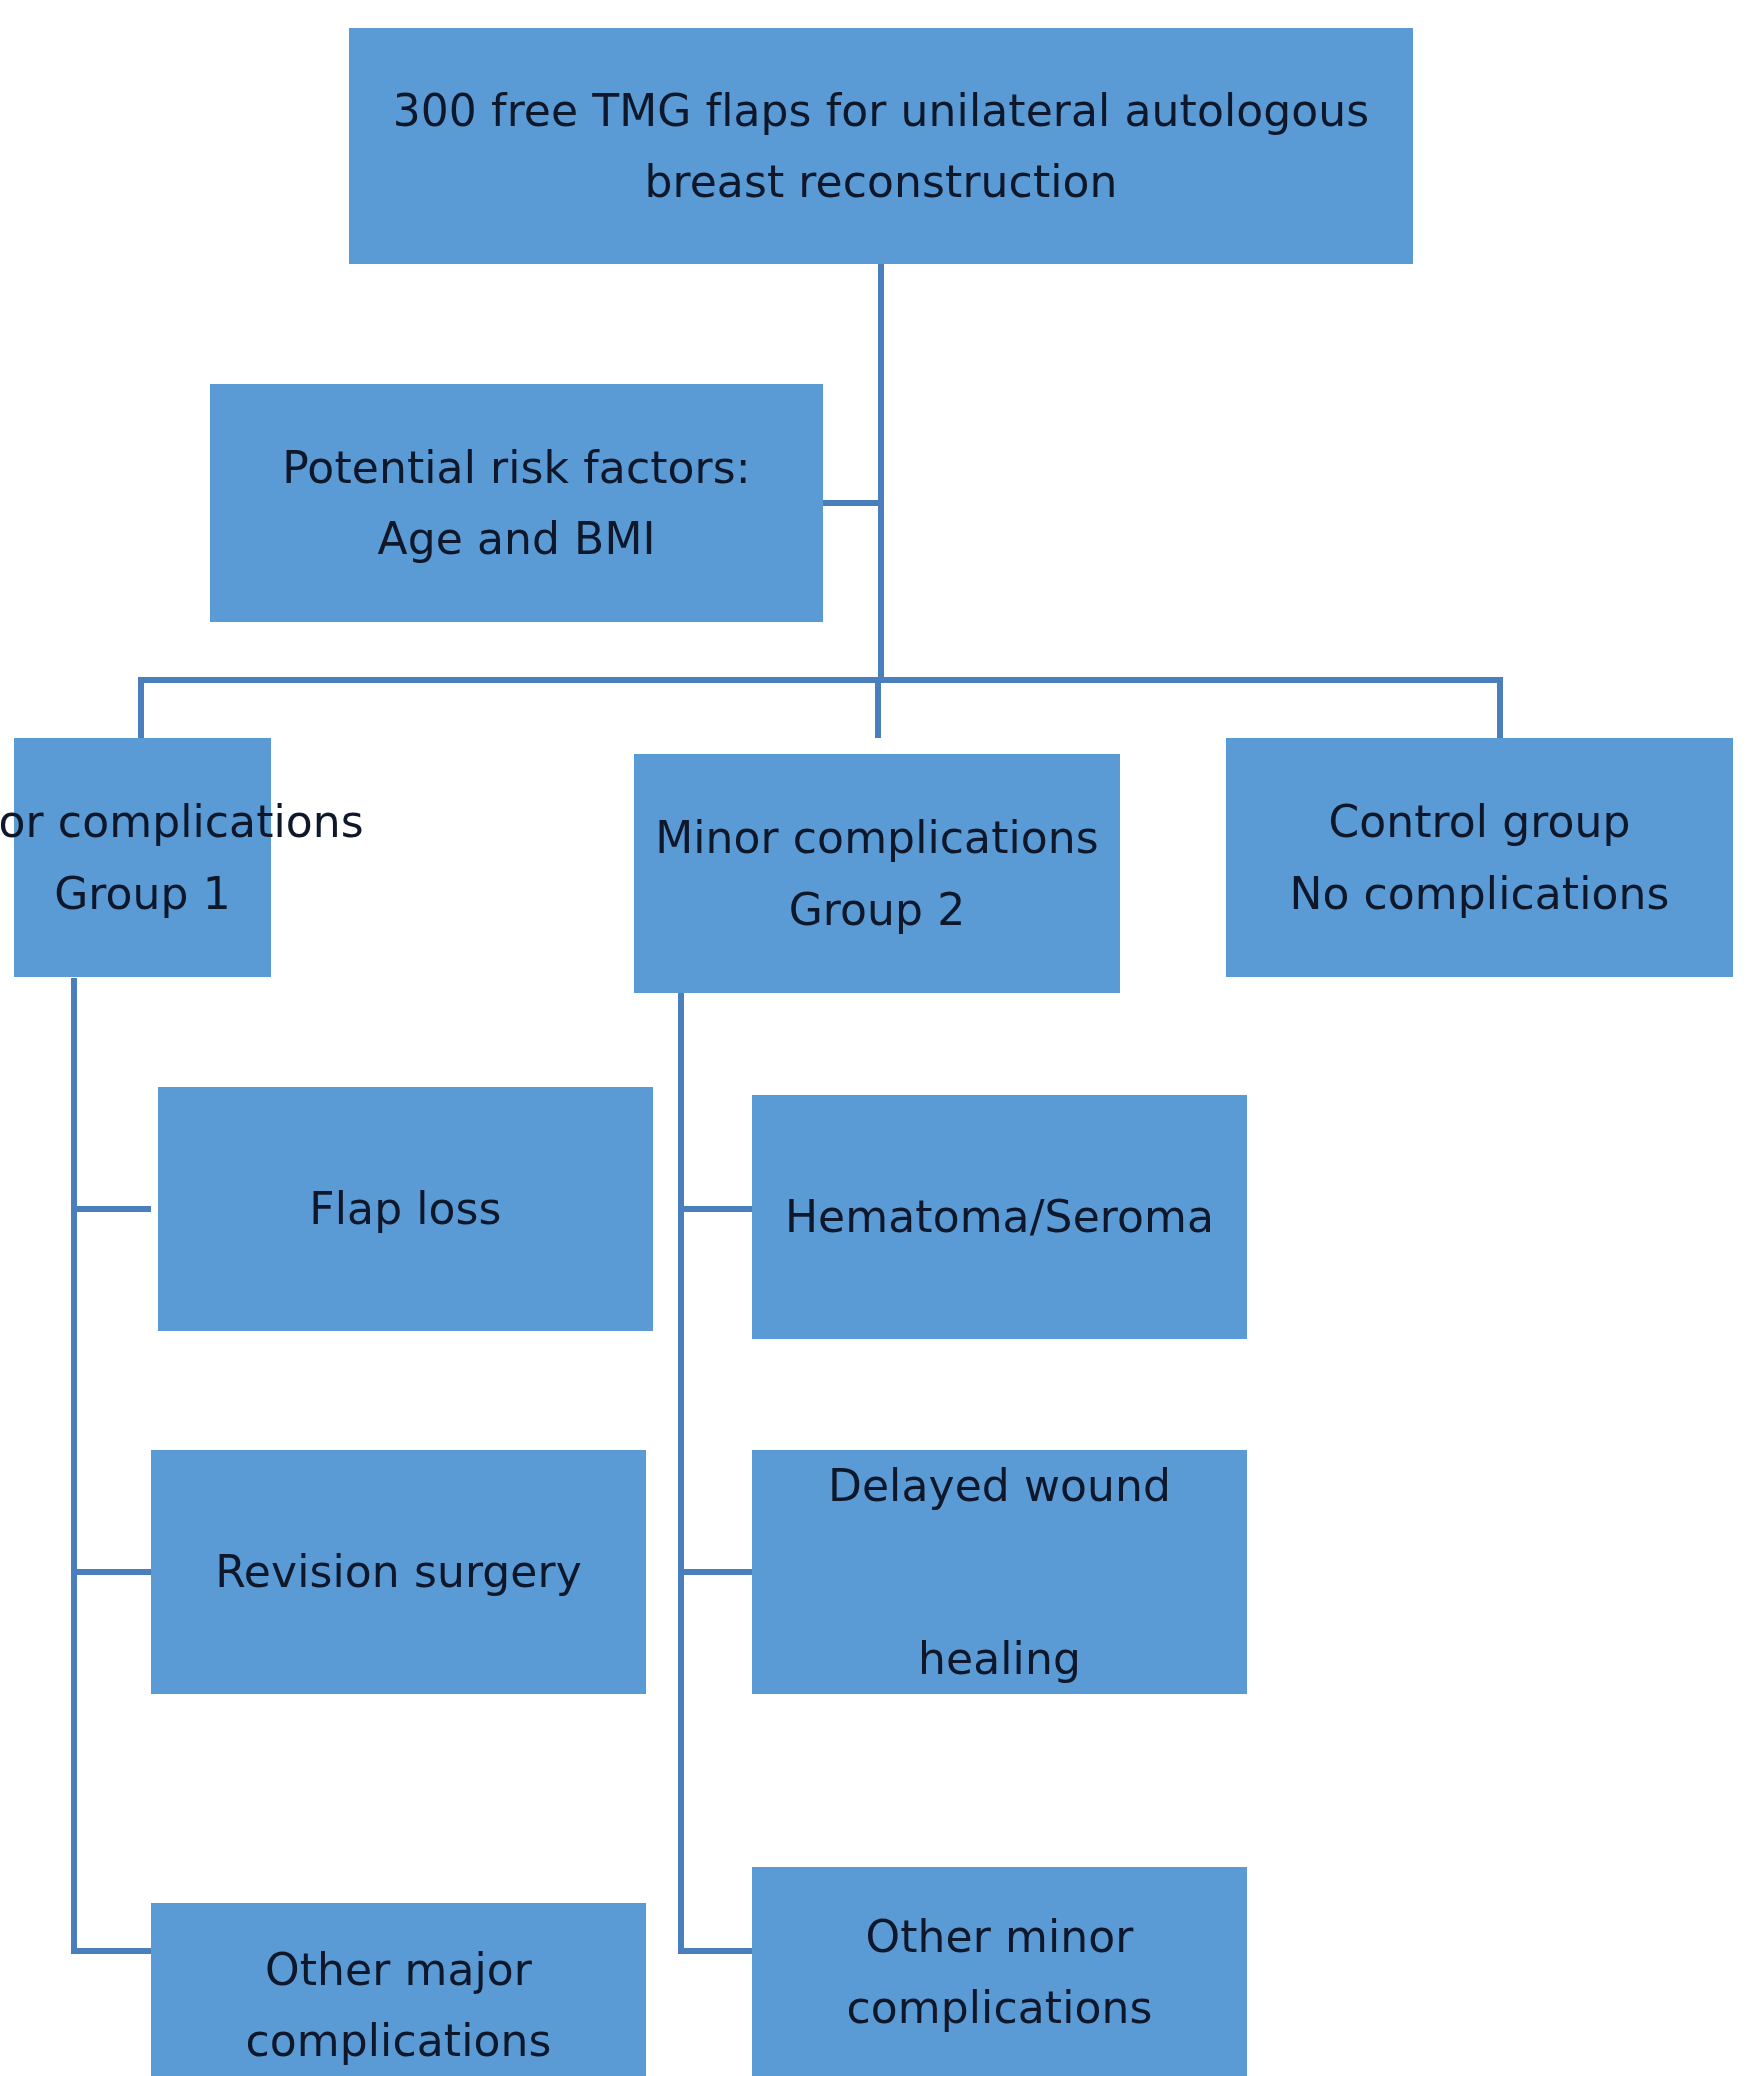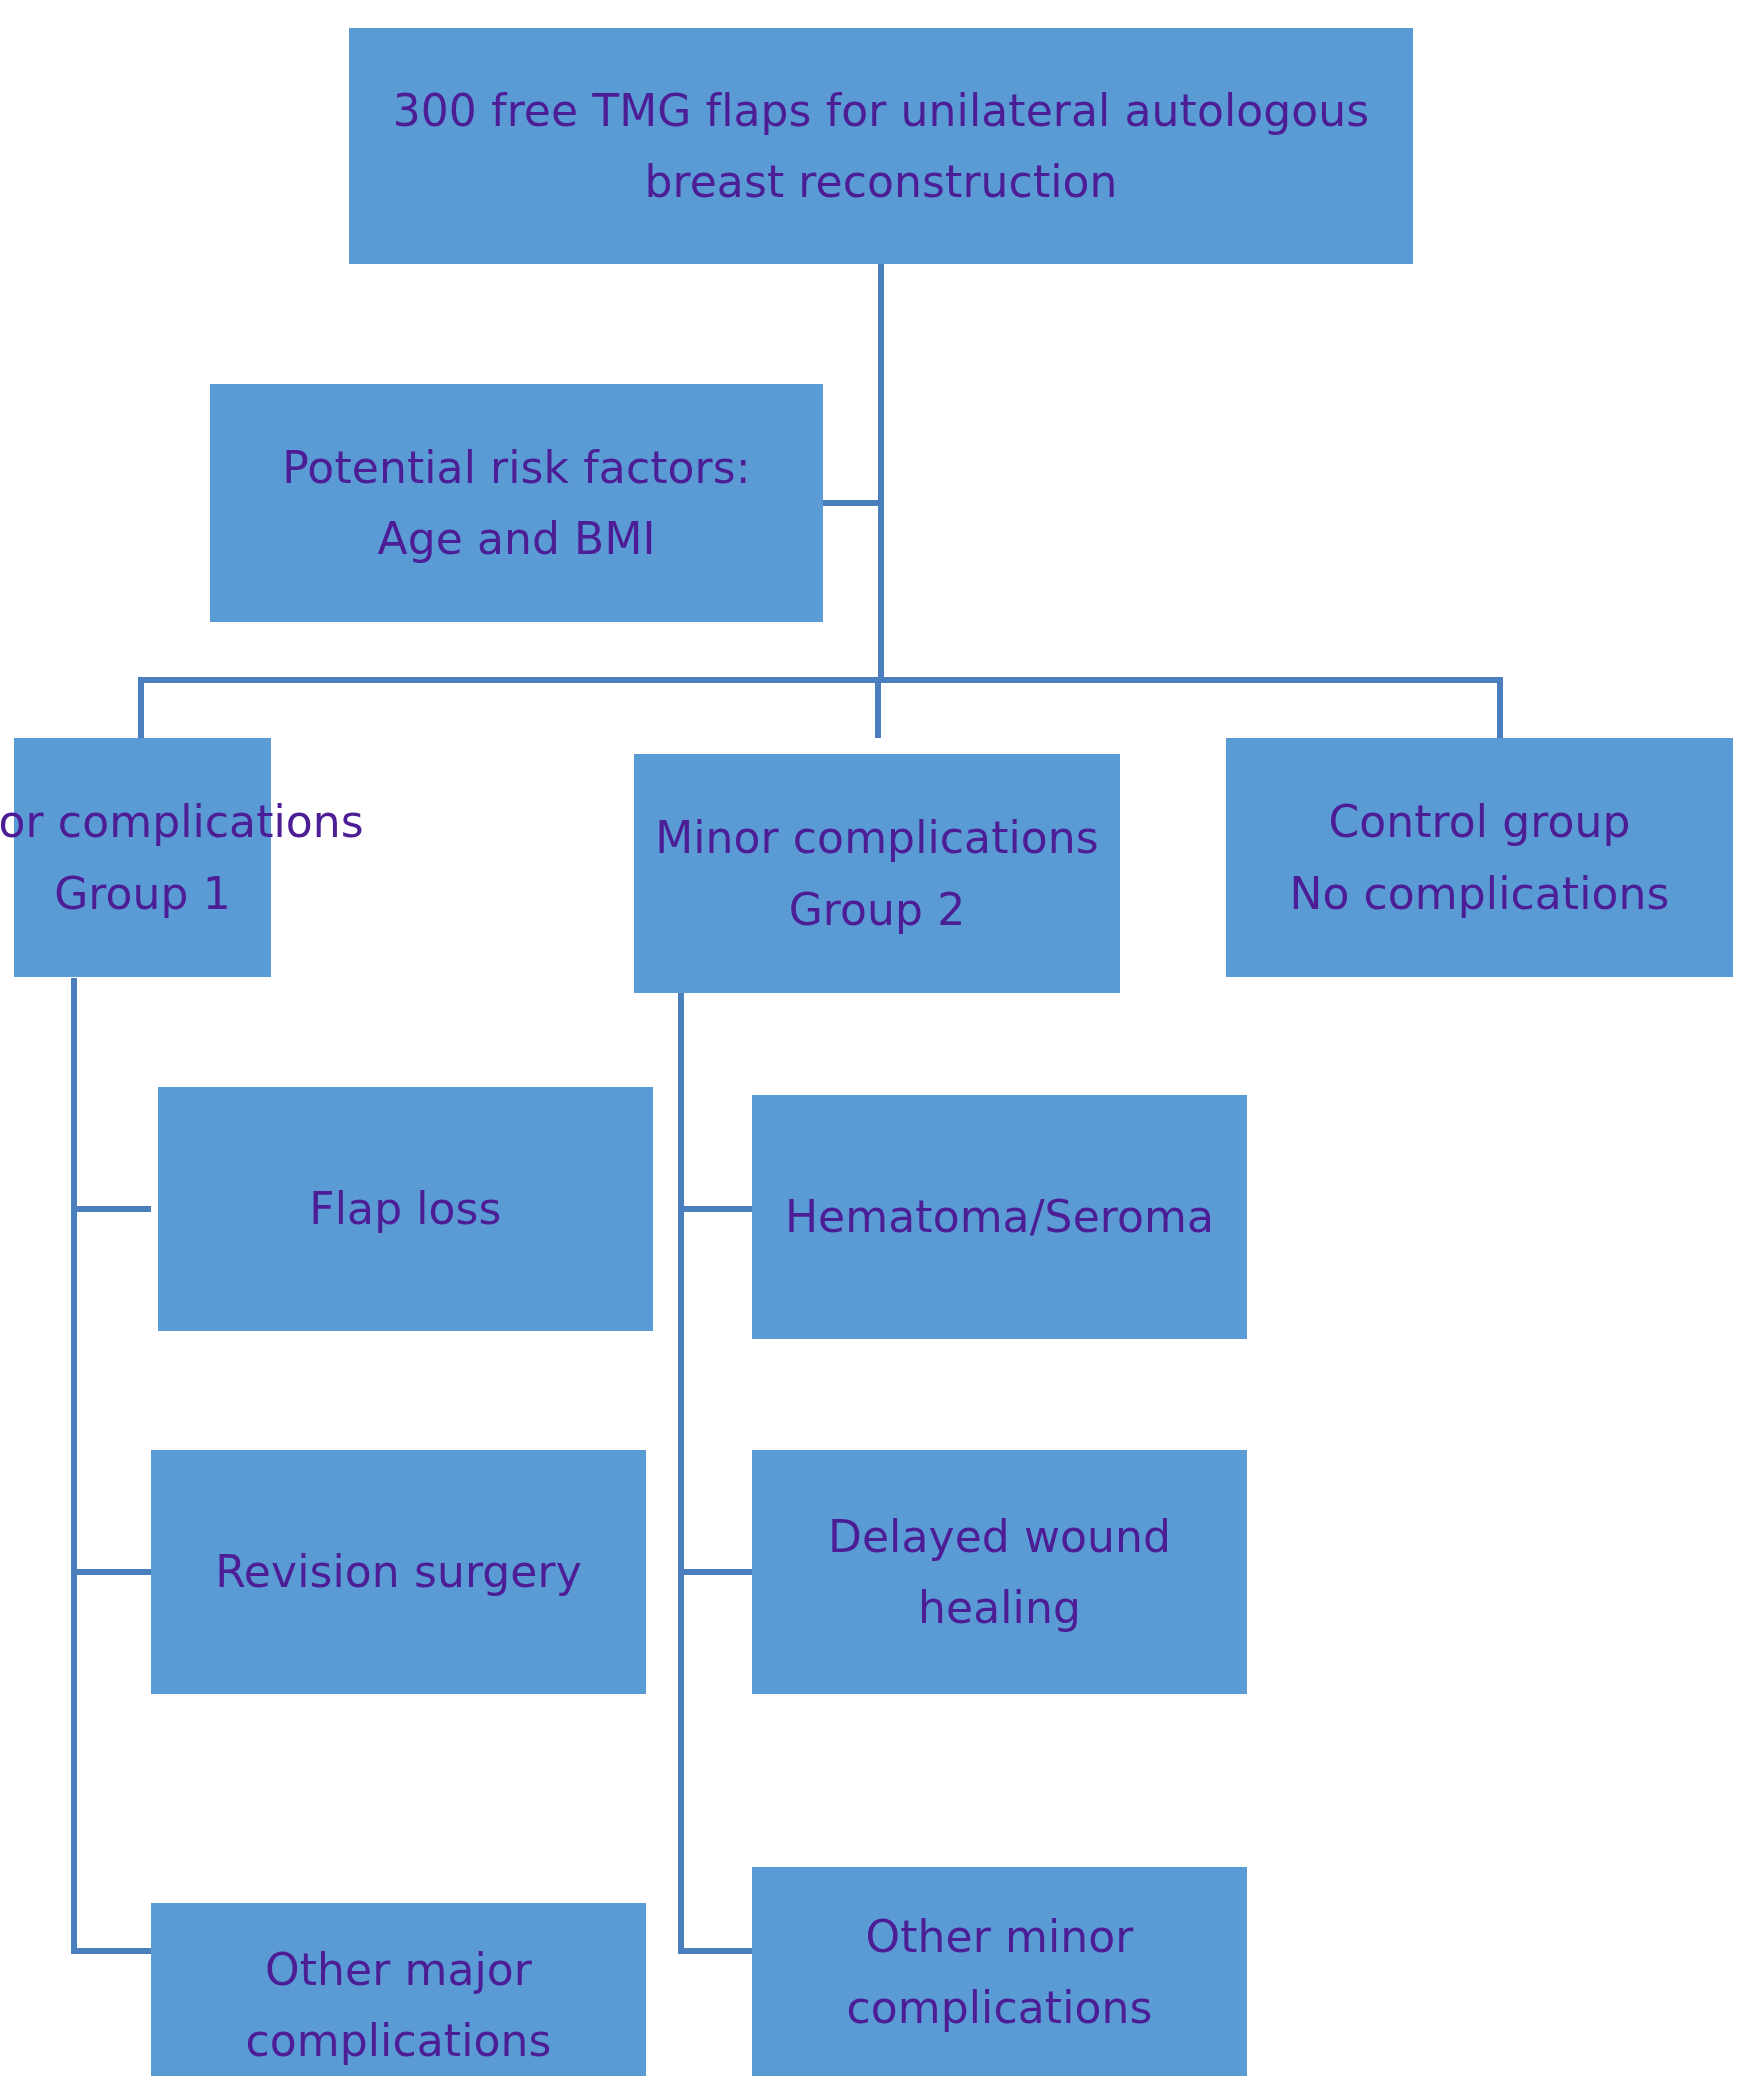--- a/index.html
+++ b/index.html
@@ -13,21 +13,21 @@
   #canvas {
     position: relative;
     width: 1758px;
     height: 2077px;
     background: #ffffff;
     overflow: hidden;
   }
   .node {
     position: absolute;
     background: #5B9BD5;
-    color: #4c1d95;
+    color: #0f172a;
     display: flex;
     flex-direction: column;
     align-items: center;
     justify-content: center;
     text-align: center;
     box-sizing: border-box;
     line-height: 1.62;
     font-weight: 400;
     letter-spacing: 0.1px;
     padding: 0 16px;
@@ -108,21 +108,21 @@
 
   <div class="node fs-leaf" style="left:151px; top:1867px; width:495px; height:204px;margin-top:36px;">
     <span class="line">Other major</span>
     <span class="line">complications</span>
   </div>
 
   <div class="node fs-leaf" style="left:752px; top:1095px; width:495px; height:244px;gap:9px;">
     <span class="line">Hematoma/Seroma</span>
   </div>
 
-  <div class="node fs-leaf" style="left:752px; top:1450px; width:495px; height:244px;">
+  <div class="node fs-leaf" style="left:752px; top:1450px; width:495px; height:244px;justify-content:space-between;">
     <span class="line">Delayed wound</span>
     <span class="line">healing</span>
   </div>
 
   <div class="node fs-leaf" style="left:752px; top:1867px; width:495px; height:210px;">
     <span class="line">Other minor</span>
     <span class="line">complications</span>
   </div>
 
 </div>

